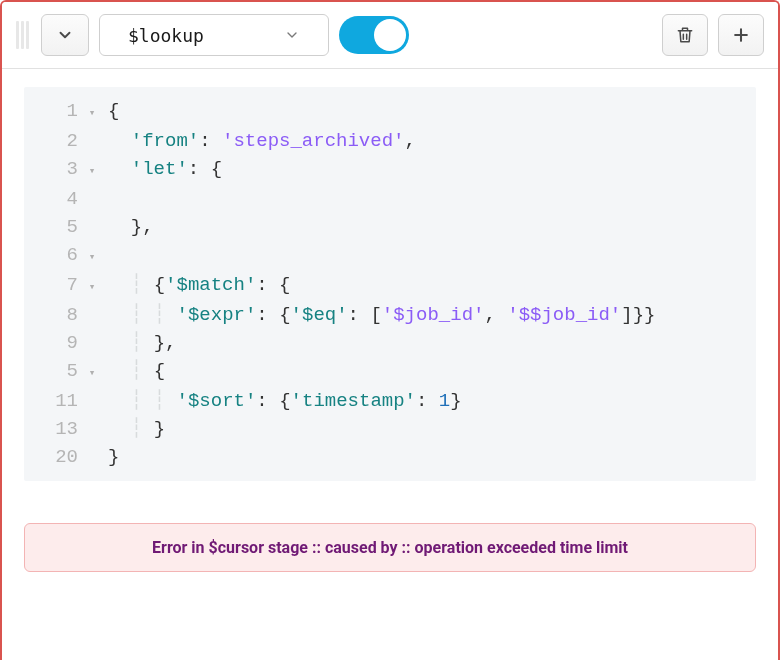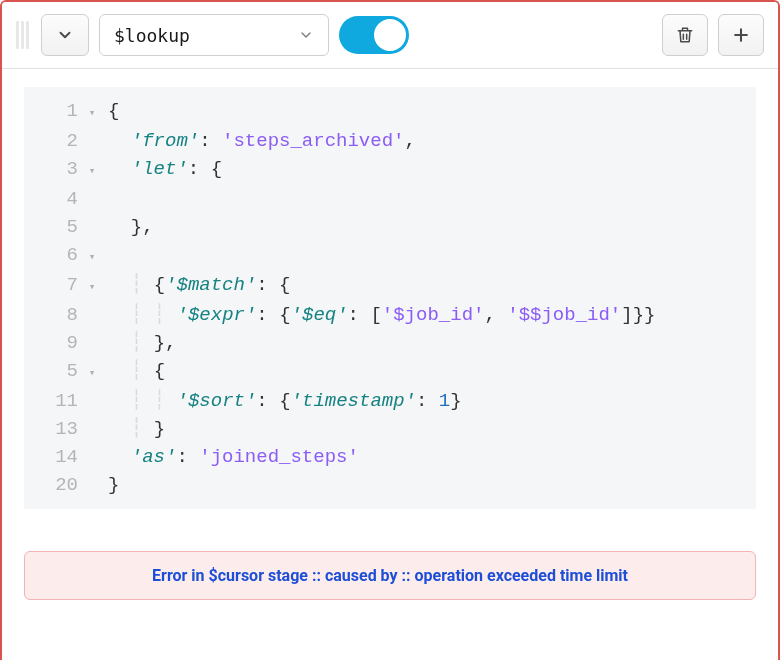--- a/index.html
+++ b/index.html
@@ -55,21 +55,21 @@
     .stage-select {
       flex: 0 0 auto;
       width: 230px;
       height: 42px;
       border: 1px solid #cfcfcf;
       border-radius: 6px;
       background: #fff;
       display: flex;
       align-items: center;
       justify-content: space-between;
-      padding: 0 14px;
+      padding: 0 28px;
       cursor: pointer;
       font-size: 18px;
       font-family: ui-monospace, SFMono-Regular, Menlo, Consolas, monospace;
       color: #1a1a1a;
     }
     .stage-select .caret {
       color: #7a7a7a;
       font-size: 16px;
     }
     .toggle {
@@ -126,42 +126,42 @@
       color: #b0b0b0;
       font-size: 11px;
       user-select: none;
       flex-shrink: 0;
     }
     .code {
       padding-left: 8px;
       color: #333;
     }
     .tok-delim  { color: #333; }
-    .tok-key    { color: #168282; font-style: italic; } 
+    .tok-key    { color: #168282; } 
     .tok-str    { color: #8b5cf6; }
     .tok-num    { color: #1f6fb8; }
     .tok-colon  { color: #333; }
     .tok-bracket{ color: #333; }
     .guide {
       color: #d8dbdd;
     }
     .cursor {
       display: inline-block;
       width: 2px;
       height: 20px;
       background: #666;
       vertical-align: -3px;
       margin-left: -1px;
     }
     
     .error-banner {
       margin: 24px 22px 0 22px;
       background: #fdecec;
       border: 1px solid #f3b4b4;
-      color: #1d4ed8;
+      color: #701a75;
       border-radius: 6px;
       padding: 14px 18px;
       text-align: center;
       font-weight: 700;
       font-size: 16px;
     }
     svg { display: block; }
   </style>
 </head>
 <body>
@@ -209,21 +209,20 @@
         <div class="editor-line"><span class="gutter">3</span><span class="fold">▾</span><span class="code">  <span class="tok-key">'let'</span><span class="tok-colon">:</span> <span class="tok-delim">{</span></span></div>
         <div class="editor-line"><span class="gutter">4</span><span class="fold"></span></div>
         <div class="editor-line"><span class="gutter">5</span><span class="fold"></span><span class="code">  <span class="tok-delim">},</span></span></div>
         <div class="editor-line"><span class="gutter">6</span><span class="fold">▾</span></div>
         <div class="editor-line"><span class="gutter">7</span><span class="fold">▾</span><span class="code">  <span class="guide">┆</span> <span class="tok-delim">{</span><span class="tok-key">'$match'</span><span class="tok-colon">:</span> <span class="tok-delim">{</span></span></div>
         <div class="editor-line"><span class="gutter">8</span><span class="fold"></span><span class="code">  <span class="guide">┆</span> <span class="guide">┆</span> <span class="tok-key">'$expr'</span><span class="tok-colon">:</span> <span class="tok-delim">{</span><span class="tok-key">'$eq'</span><span class="tok-colon">:</span> <span class="tok-bracket">[</span><span class="tok-str">'$job_id'</span><span class="tok-delim">,</span> <span class="tok-str">'$$job_id'</span><span class="tok-bracket">]</span><span class="tok-delim">}}</span></span></div>
         <div class="editor-line"><span class="gutter">9</span><span class="fold"></span><span class="code">  <span class="guide">┆</span> <span class="tok-delim">},</span></span></div>
         <div class="editor-line"><span class="gutter">5</span><span class="fold">▾</span><span class="code">  <span class="guide">┆</span> <span class="tok-delim">{</span></span></div>
         <div class="editor-line"><span class="gutter">11</span><span class="fold"></span><span class="code">  <span class="guide">┆</span> <span class="guide">┆</span> <span class="tok-key">'$sort'</span><span class="tok-colon">:</span> <span class="tok-delim">{</span><span class="tok-key">'timestamp'</span><span class="tok-colon">:</span> <span class="tok-num">1</span><span class="tok-delim">}</span></span></div>
         <div class="editor-line"><span class="gutter">13</span><span class="fold"></span><span class="code">  <span class="guide">┆</span> <span class="tok-delim">}</span></span></div>
-        <div class="editor-line"><span class="gutter">14</span><span class="fold"></span><span class="code">  <span class="tok-key">'as'</span><span class="tok-colon">:</span> <span class="tok-str">'joined_steps'</span></span></div>
         <div class="editor-line"><span class="gutter">20</span><span class="fold"></span><span class="code"><span class="tok-delim">}</span></span></div>
       </div>
   </div>
 
   <div class="error-banner">
     <span>Error in $cursor stage :: caused by :: operation exceeded time limit</span>
   </div>
 </div>
 
 </body></html>

